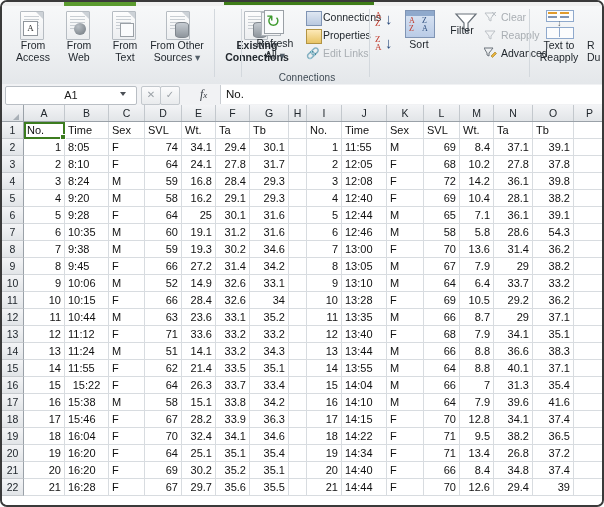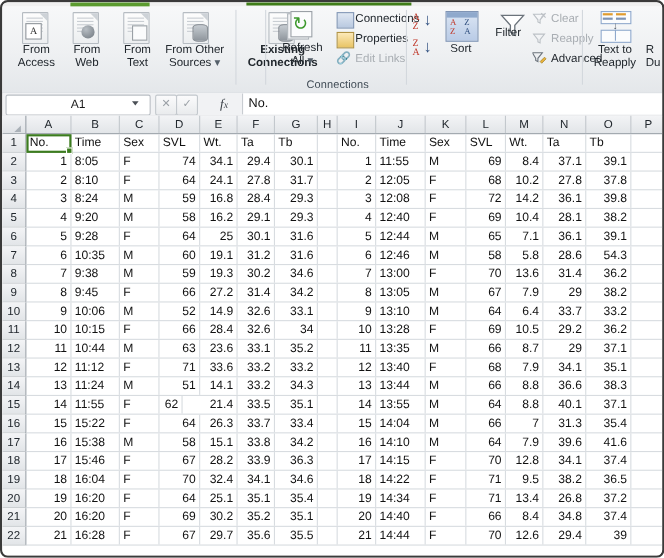--- a/index.html
+++ b/index.html
@@ -696,38 +696,38 @@
             <div class="cell num" style="left: 436px; width: 34px;">8.8</div>
             <div class="cell num" style="left: 470px; width: 39px;">36.6</div>
             <div class="cell num" style="left: 509px; width: 41px;">38.3</div>
             <div class="cell txt" style="left: 550px; width: 32px;"></div>
           </div>
           <div class="rowhdr" style="top: 255px;">15</div>
           <div class="row" style="top: 255px;">
             <div class="cell num" style="left: 0px; width: 41px;">14</div>
             <div class="cell txt" style="left: 41px; width: 44px;">11:55</div>
             <div class="cell txt" style="left: 85px; width: 36px;">F</div>
-            <div class="cell num" style="left: 105px; width: 37px;">62</div>
+            <div class="cell num" style="left: 121px; width: 37px;">62</div>
             <div class="cell num" style="left: 158px; width: 34px;">21.4</div>
             <div class="cell num" style="left: 192px; width: 34px;">33.5</div>
             <div class="cell num" style="left: 226px; width: 39px;">35.1</div>
             <div class="cell txt" style="left: 265px; width: 18px;"></div>
             <div class="cell num" style="left: 283px; width: 35px;">14</div>
             <div class="cell txt" style="left: 318px; width: 45px;">13:55</div>
             <div class="cell txt" style="left: 363px; width: 37px;">M</div>
             <div class="cell num" style="left: 400px; width: 36px;">64</div>
             <div class="cell num" style="left: 436px; width: 34px;">8.8</div>
             <div class="cell num" style="left: 470px; width: 39px;">40.1</div>
             <div class="cell num" style="left: 509px; width: 41px;">37.1</div>
             <div class="cell txt" style="left: 550px; width: 32px;"></div>
           </div>
           <div class="rowhdr" style="top: 272px;">16</div>
           <div class="row" style="top: 272px;">
             <div class="cell num" style="left: 0px; width: 41px;">15</div>
-            <div class="cell txt" style="left: 41px; width: 44px;">15:22</div>
+            <div class="cell txt" style="left: 41px; width: 44px; text-align: center;">15:22</div>
             <div class="cell txt" style="left: 85px; width: 36px;">F</div>
             <div class="cell num" style="left: 121px; width: 37px;">64</div>
             <div class="cell num" style="left: 158px; width: 34px;">26.3</div>
             <div class="cell num" style="left: 192px; width: 34px;">33.7</div>
             <div class="cell num" style="left: 226px; width: 39px;">33.4</div>
             <div class="cell txt" style="left: 265px; width: 18px;"></div>
             <div class="cell num" style="left: 283px; width: 35px;">15</div>
             <div class="cell txt" style="left: 318px; width: 45px;">14:04</div>
             <div class="cell txt" style="left: 363px; width: 37px;">M</div>
             <div class="cell num" style="left: 400px; width: 36px;">66</div>

